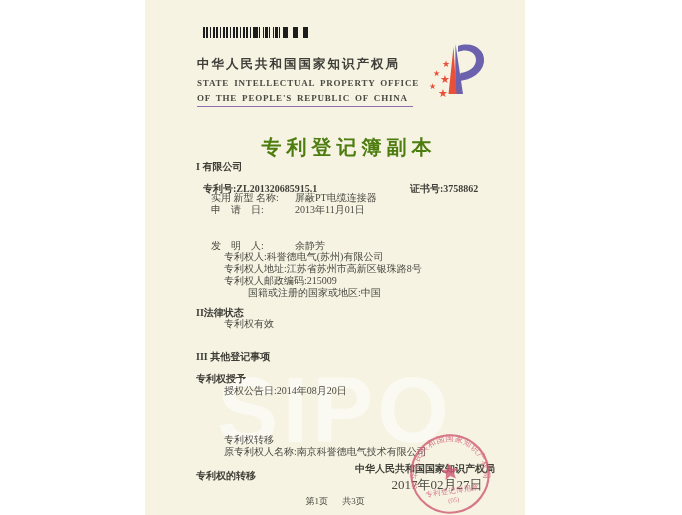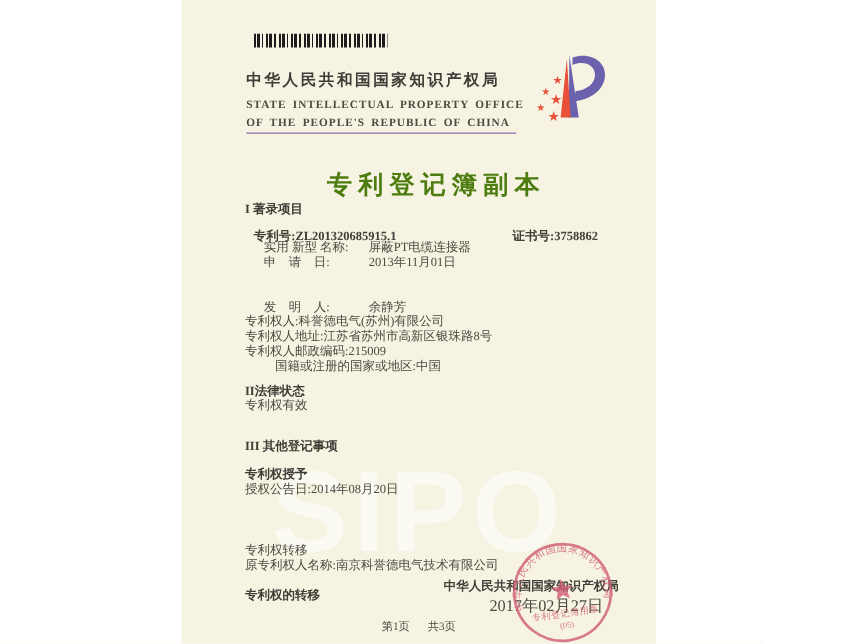--- a/index.html
+++ b/index.html
@@ -35,21 +35,21 @@
   .hdr-rule{position:absolute;left:52px;top:106px;width:216px;height:1px;background:#8f6fae;}
   .logo{position:absolute;left:280px;top:40px;width:64px;height:64px;}
   .title{
     position:absolute;left:28px;top:134px;width:352px;text-align:center;
     font-size:20px;font-weight:bold;letter-spacing:5px;color:#4d7c0f;white-space:nowrap;
   }
   .meta{position:absolute;top:182px;left:0;width:380px;font-size:10px;font-weight:bold;color:#403f38;}
   .meta .pn{position:absolute;left:58px;white-space:nowrap;}
   .meta .cn{position:absolute;left:265px;white-space:nowrap;}
   .sec-h{font-weight:bold;font-size:10px;color:#3e3d36;white-space:nowrap;}
-  .ln{font-size:10px;white-space:pre;color:#4b4a42;}
+  .ln{font-size:10px;white-space:pre;color:#4b4a42;margin-left:28px;}
   .kv{position:absolute;left:51px;font-size:10px;white-space:pre;}
   .kl{display:inline-block;width:84px;color:#4b4a42;}
   .kd{color:#4b4a42;}
   .foot-office{position:absolute;left:180px;top:462px;width:200px;text-align:center;
     font-size:10px;font-weight:bold;color:#403f38;white-space:nowrap;}
   .foot-date{position:absolute;left:212px;top:476px;width:160px;text-align:center;
     font-size:13px;color:#4b4a42;white-space:nowrap;}
   .page-foot{position:absolute;left:130px;top:495px;width:120px;text-align:center;
     font-size:9px;color:#4b4a42;white-space:nowrap;}
   .page-foot span{margin:0 6px;}
@@ -83,21 +83,21 @@
       <text x="13" y="57" font-size="11" fill="#e8503a">★</text>
     </svg>
 
     <div class="title">专利登记簿副本</div>
 
     <div class="meta">
       <span class="pn">专利号:ZL201320685915.1</span>
       <span class="cn">证书号:3758862</span>
     </div>
 
-    <div class="kv sec-h" style="top:160px;">I 著录项目</div>
+    <div class="kv sec-h" style="top:160px;">I 有限公司</div>
 
     <div class="kv" style="top:180px;">
       <span class="kl">实用 新型 名称:</span><span class="kd">屏蔽PT电缆连接器</span>
     </div>
     <div class="kv" style="top:192px;">
       <span class="kl">申　请　日:</span><span class="kd">2013年11月01日</span>
     </div>
     <div class="kv" style="top:228px;">
       <span class="kl">发　明　人:</span><span class="kd">余静芳</span>
     </div>

